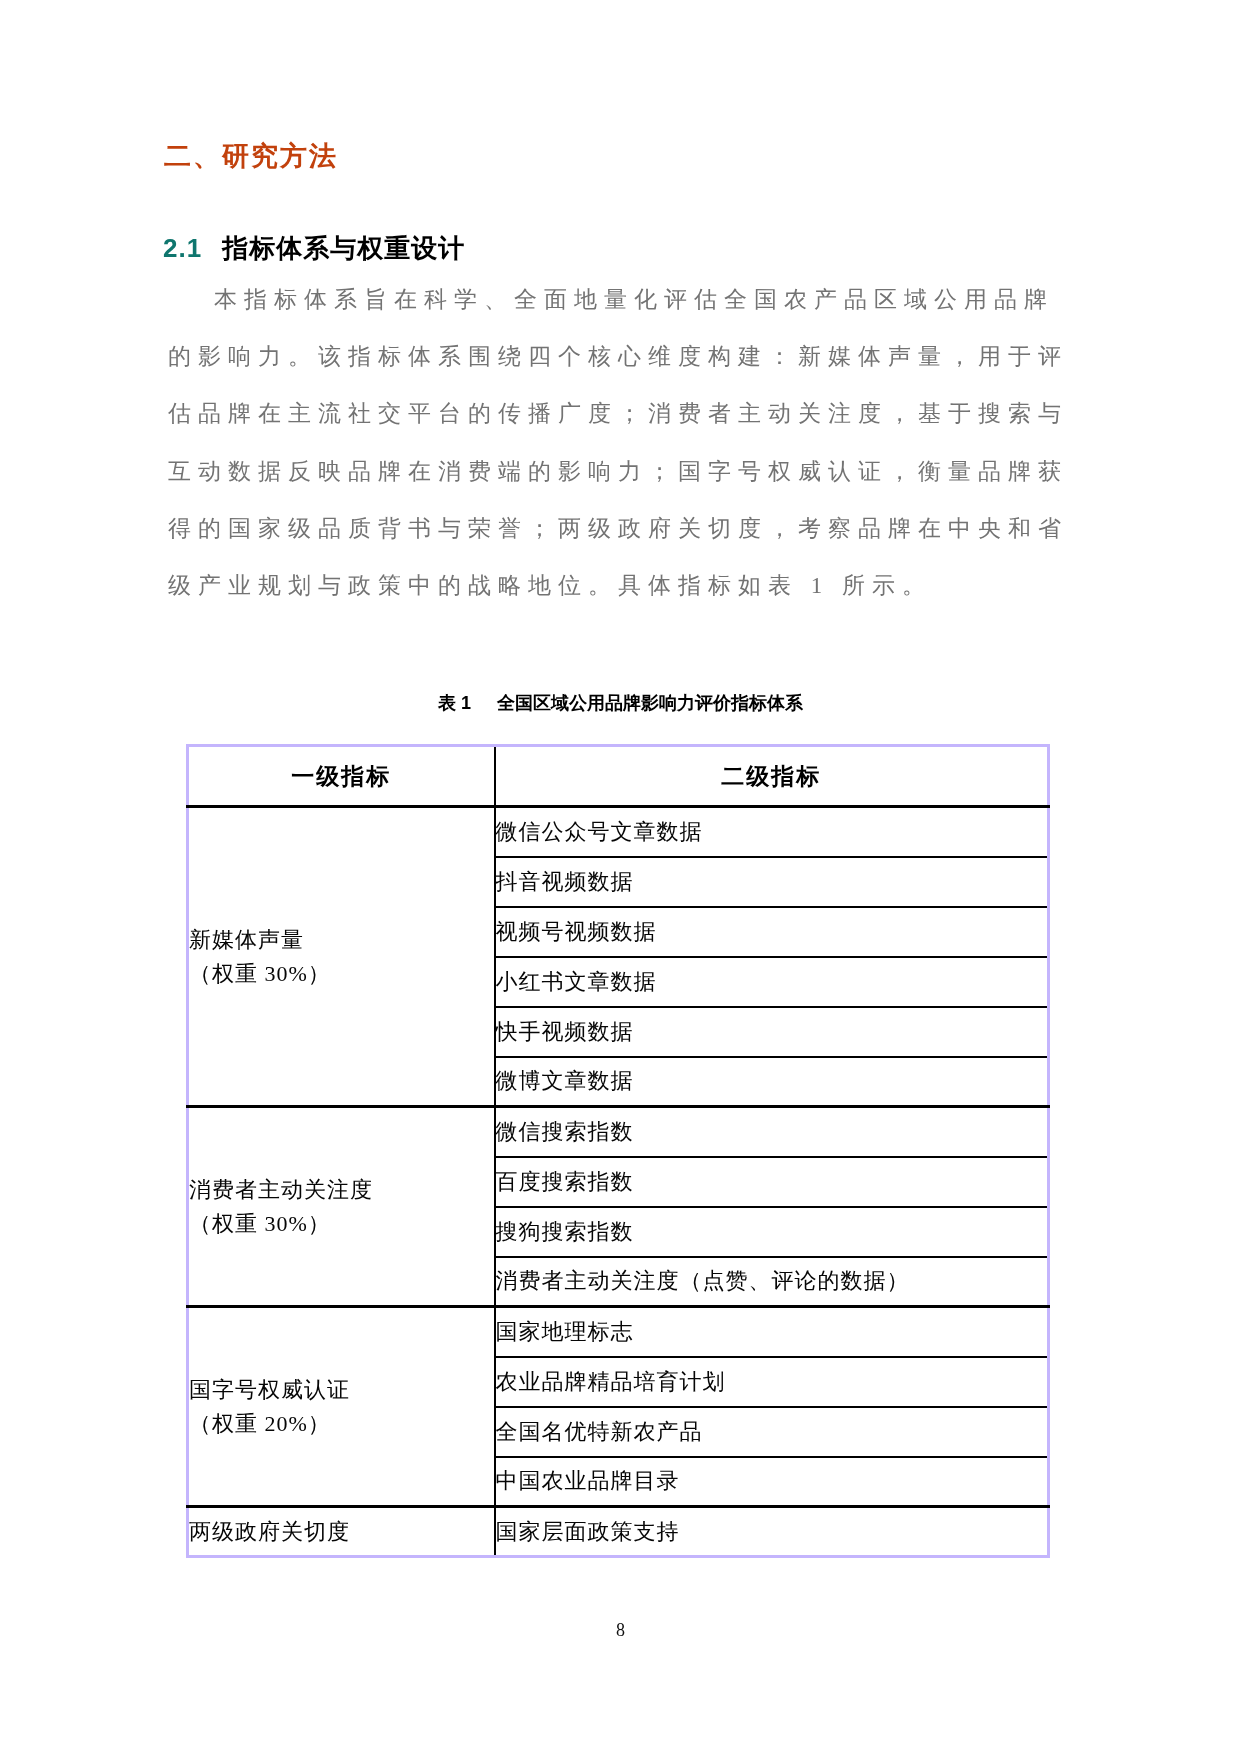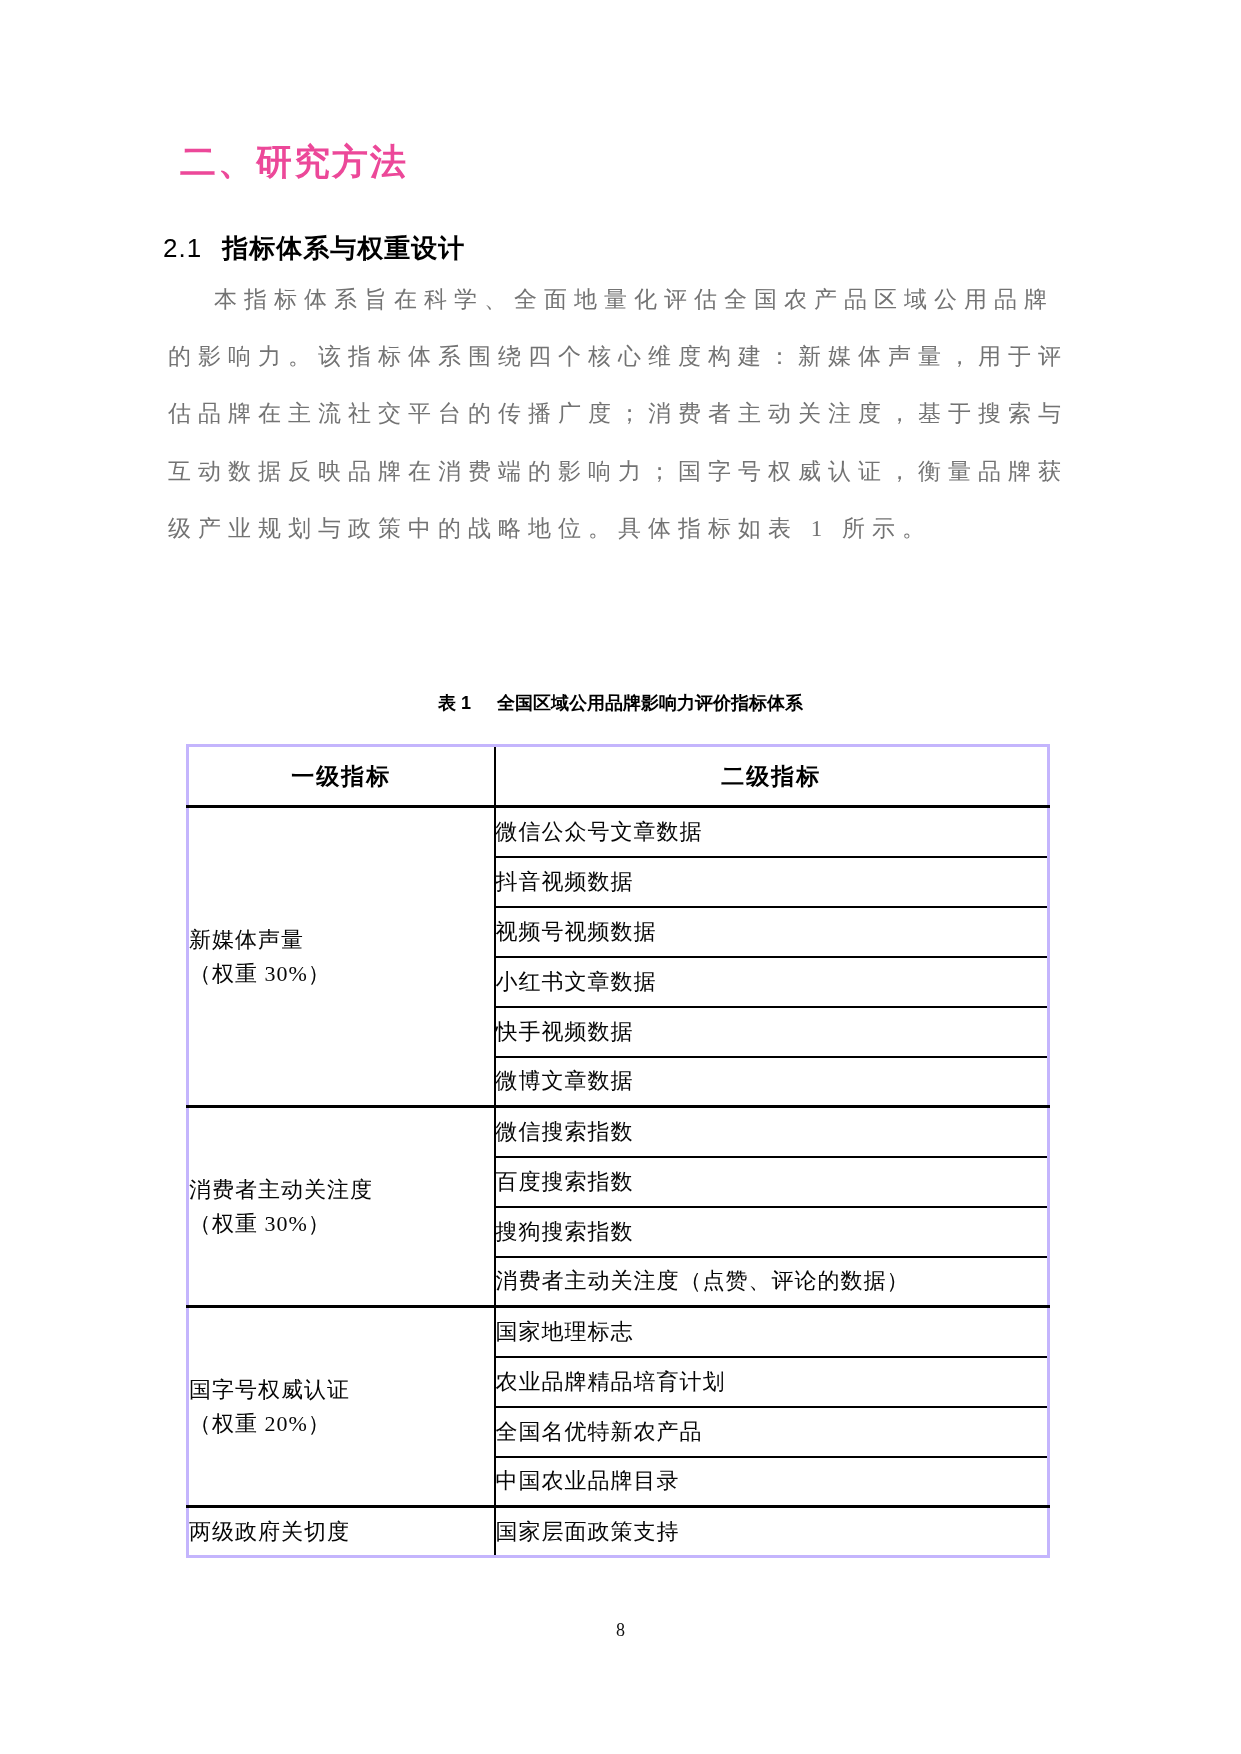--- a/index.html
+++ b/index.html
@@ -6,30 +6,30 @@
   html, body { background: #ffffff; }
   body {
     width: 1241px; height: 1754px;
     position: relative;
     font-family: "Liberation Serif", serif;
     color: #000;
   }
   .page { position: absolute; inset: 0; background: #fff; }
 
   .h1 {
-    position: absolute; left: 180px; top: 138px;
+    position: absolute; left: 164px; top: 138px;
     font-family: "Liberation Sans", sans-serif;
-    font-weight: 700; font-size: 36px; letter-spacing: 2px; color: #ec4899;
+    font-weight: 700; font-size: 27px; letter-spacing: 2px; color: #c2410c;
   }
   .h2 {
     position: absolute; left: 163px; top: 231px;
     font-family: "Liberation Sans", sans-serif;
     font-size: 26px; color: #000;
   }
-  .h2 .num { font-weight: 400; color: #000000; letter-spacing: 1px; }
+  .h2 .num { font-weight: 700; color: #0f766e; letter-spacing: 1px; }
   .h2 .ttl { font-weight: 700; letter-spacing: 1px; margin-left: 20px; }
 
   .para {
     position: absolute; left: 168px; top: 271px; width: 910px;
     font-size: 23px; letter-spacing: 7px; line-height: 57.2px;
     color: #737373;
   }
   .para .line { height: 57.2px; white-space: nowrap; }
   .para .line.indent { padding-left: 46px; }
 
@@ -81,20 +81,21 @@
 
   <div class="h2">
     <span class="num">2.1</span><span class="ttl">指标体系与权重设计</span>
   </div>
 
   <div class="para">
     <div class="line indent">本指标体系旨在科学、全面地量化评估全国农产品区域公用品牌</div>
     <div class="line">的影响力。该指标体系围绕四个核心维度构建：新媒体声量，用于评</div>
     <div class="line">估品牌在主流社交平台的传播广度；消费者主动关注度，基于搜索与</div>
     <div class="line">互动数据反映品牌在消费端的影响力；国字号权威认证，衡量品牌获</div>
+    <div class="line">得的国家级品质背书与荣誉；两级政府关切度，考察品牌在中央和省</div>
     <div class="line">级产业规划与政策中的战略地位。具体指标如表 1 所示。</div>
   </div>
 
   <div class="caption">
     <span>表 1</span><span class="cap-gap"></span><span>全国区域公用品牌影响力评价指标体系</span>
   </div>
 
   <table class="indicators">
     <colgroup>
         <col class="c1">

